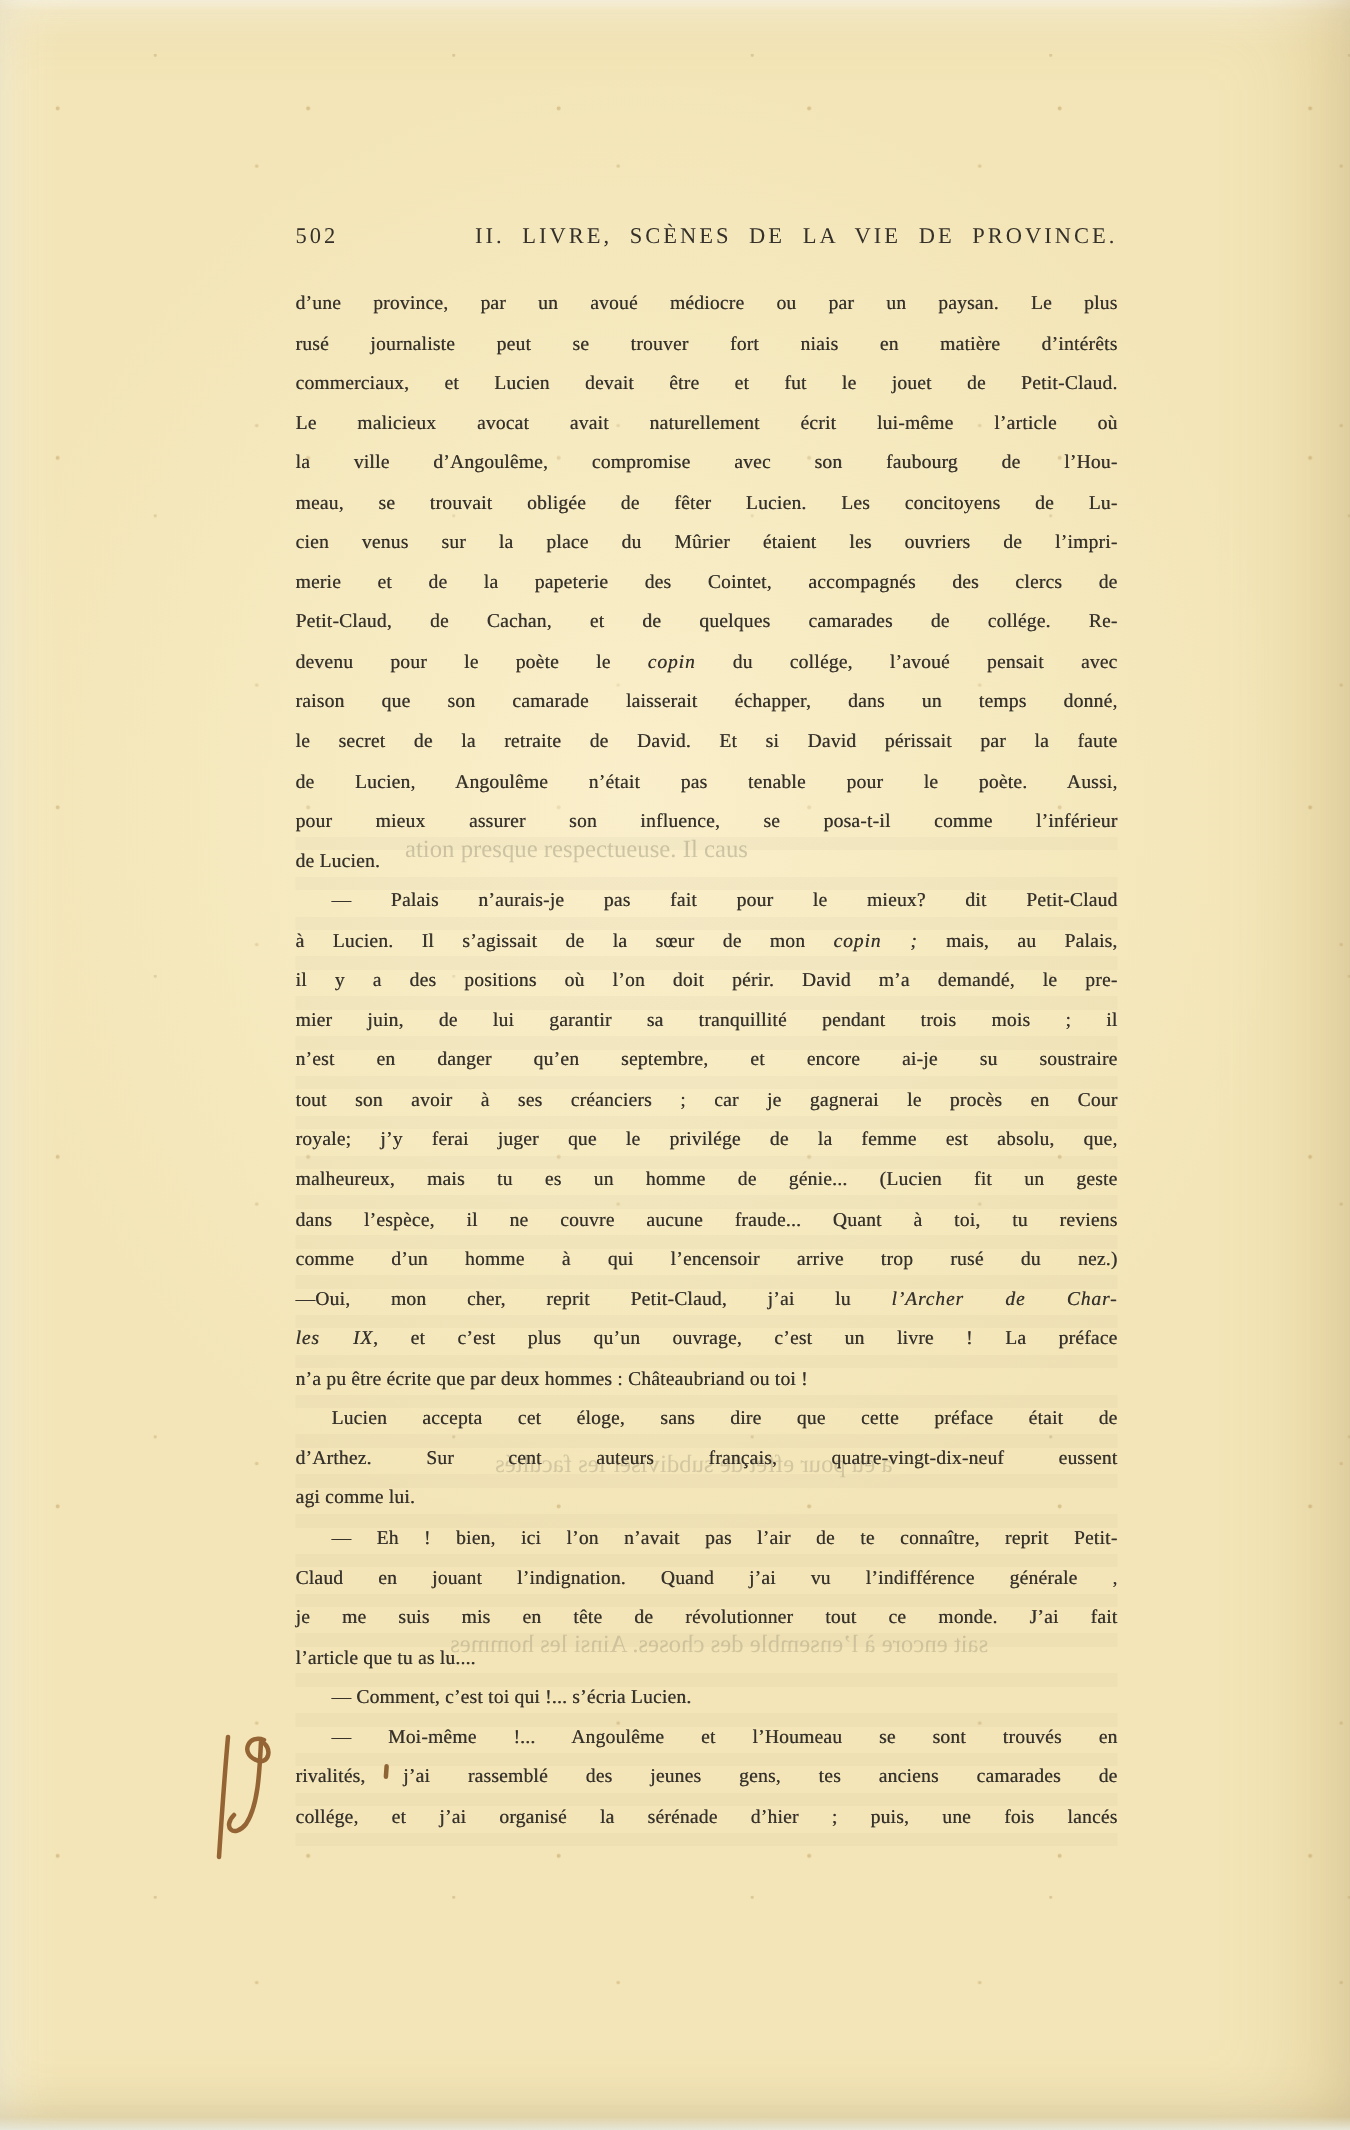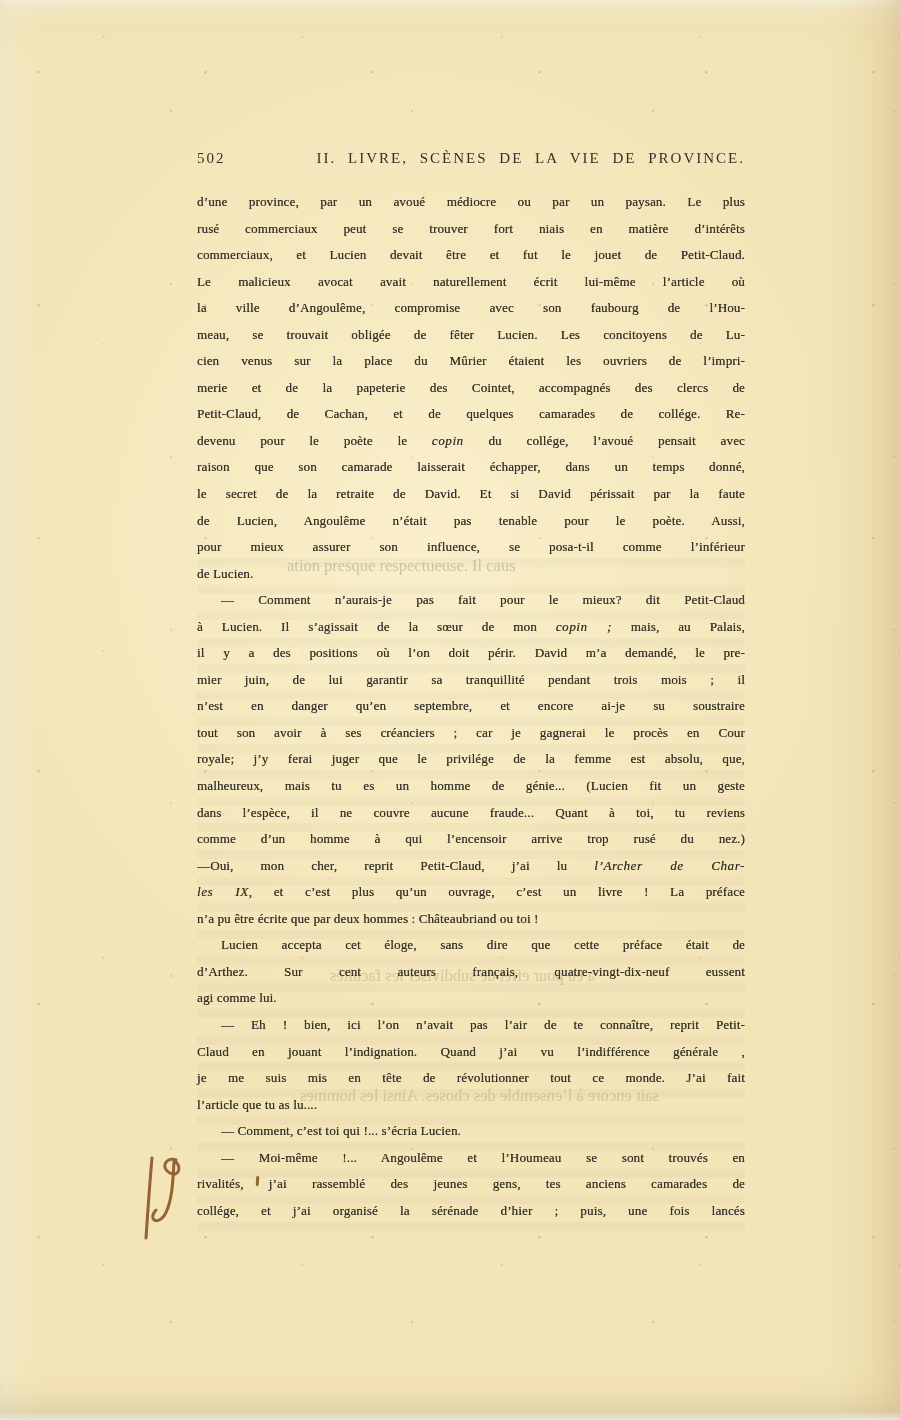--- a/index.html
+++ b/index.html
@@ -82,47 +82,47 @@
 </head>
 <body>
 
 <div class="page">
 
   <div class="edge-top"></div>
 
   <div class="verso-haze"></div>
 
   <div class="showlayer" id="showlayer">
-      <span class="showfrag" style="left: 287px; top: 556px; text-align: center;">ation presque respectueuse. Il caus</span>
+      <span class="showfrag" style="left: 270px; top: 556px; text-align: center;">ation presque respectueuse. Il caus</span>
       <span class="showfrag mirror" style="left: 330px; top: 966px;">a eu pour effet de subdiviser les facultés</span>
       <span class="showfrag mirror" style="left: 300px; top: 1086px;">sait encore à l’ensemble des choses. Ainsi les hommes</span>
     </div>
 
   <div class="header">
     <span class="pagenum">502</span>
     <span class="running-title">II. LIVRE, SCÈNES DE LA VIE DE PROVINCE.</span>
   </div>
 
   <div class="textblock" id="textblock">
       <div class="line">d’une province, par un avoué médiocre ou par un paysan. Le plus</div>
-      <div class="line">rusé commerciaux peut se trouver fort niais en matière d’intérêts</div>
+      <div class="line">rusé journaliste peut se trouver fort niais en matière d’intérêts</div>
       <div class="line">commerciaux, et Lucien devait être et fut le jouet de Petit-Claud.</div>
       <div class="line">Le malicieux avocat avait naturellement écrit lui-même l’article où</div>
       <div class="line">la ville d’Angoulême, compromise avec son faubourg de l’Hou-</div>
       <div class="line">meau, se trouvait obligée de fêter Lucien. Les concitoyens de Lu-</div>
       <div class="line">cien venus sur la place du Mûrier étaient les ouvriers de l’impri-</div>
       <div class="line">merie et de la papeterie des Cointet, accompagnés des clercs de</div>
       <div class="line">Petit-Claud, de Cachan, et de quelques camarades de collége. Re-</div>
       <div class="line">devenu pour le poète le <i>copin</i> du collége, l’avoué pensait avec</div>
       <div class="line">raison que son camarade laisserait échapper, dans un temps donné,</div>
       <div class="line">le secret de la retraite de David. Et si David périssait par la faute</div>
       <div class="line">de Lucien, Angoulême n’était pas tenable pour le poète. Aussi,</div>
       <div class="line">pour mieux assurer son influence, se posa-t-il comme l’inférieur</div>
       <div class="line end">de Lucien.</div>
-      <div class="line indent">— Comment n’aurais-je pas fait pour le mieux? dit Petit-Claud</div>
+      <div class="line indent">— Palais n’aurais-je pas fait pour le mieux? dit Petit-Claud</div>
       <div class="line">à Lucien. Il s’agissait de la sœur de mon <i>copin ;</i> mais, au Palais,</div>
       <div class="line">il y a des positions où l’on doit périr. David m’a demandé, le pre-</div>
       <div class="line">mier juin, de lui garantir sa tranquillité pendant trois mois ; il</div>
       <div class="line">n’est en danger qu’en septembre, et encore ai-je su soustraire</div>
       <div class="line">tout son avoir à ses créanciers ; car je gagnerai le procès en Cour</div>
       <div class="line">royale; j’y ferai juger que le privilége de la femme est absolu, que,</div>
       <div class="line">malheureux, mais tu es un homme de génie... (Lucien fit un geste</div>
       <div class="line">dans l’espèce, il ne couvre aucune fraude... Quant à toi, tu reviens</div>
       <div class="line">comme d’un homme à qui l’encensoir arrive trop rusé du nez.)</div>
       <div class="line">—Oui, mon cher, reprit Petit-Claud, j’ai lu <i>l’Archer de Char-</i></div>

